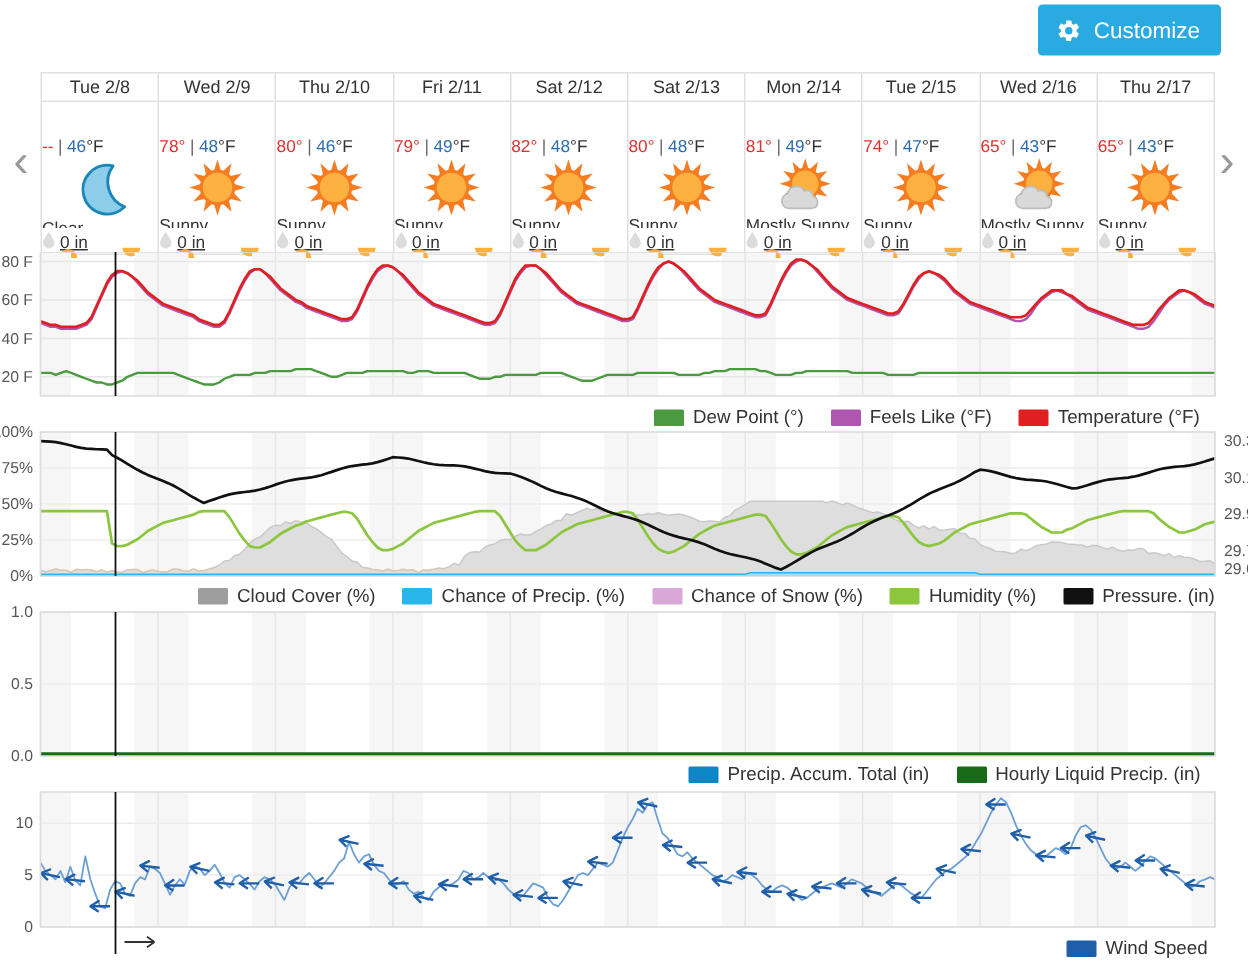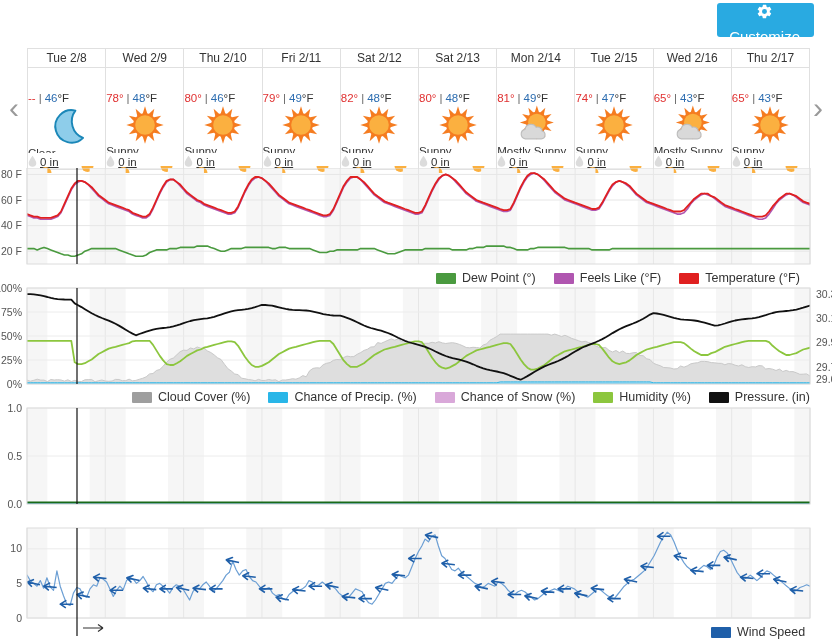--- a/index.html
+++ b/index.html
@@ -8,21 +8,21 @@
     font-family:"Liberation Sans", sans-serif;color:#333;
     -webkit-font-smoothing:antialiased;
   }
   .page{position:relative;width:832px;height:641px;}
 
   
   .customize-btn{
     position:absolute;right:18px;top:3px;
     background:#29aae1;color:#fff;border:0;border-radius:3px;
     height:34px;padding:0 14px 0 12px;display:flex;align-items:center;gap:8px;
-    font-size:15px;cursor:pointer;flex-direction:column;
+    font-size:15px;cursor:pointer;
   }
   .gear{width:17px;height:17px;display:block;}
 
   
   .strip-wrap{position:absolute;left:0;top:48px;width:832px;height:122px;}
   .arrow-left,.arrow-right{
     position:absolute;top:38px;width:22px;height:44px;color:#9a9a9a;
     font-size:30px;line-height:44px;text-align:center;cursor:pointer;user-select:none;
     font-family:"Liberation Sans", sans-serif;font-weight:300;
   }
@@ -838,20 +838,28 @@
       <div class="item">
         <span class="swatch" style="background:#8cc63e"></span>
         <span>Humidity (%)</span>
       </div>
       <div class="item">
         <span class="swatch" style="background:#111111"></span>
         <span>Pressure. (in)</span>
       </div>
     </div>
   <div class="legend" id="legend-precip" style="left:455px;top:507px;">
+      <div class="item">
+        <span class="swatch" style="background:#0c86c4"></span>
+        <span>Precip. Accum. Total (in)</span>
+      </div>
+      <div class="item">
+        <span class="swatch" style="background:#186a18"></span>
+        <span>Hourly Liquid Precip. (in)</span>
+      </div>
     </div>
   <div class="legend" id="legend-wind" style="left:707px;top:623px;">
       <div class="item">
         <span class="swatch" style="background:#1f5fa9"></span>
         <span>Wind Speed</span>
       </div>
     </div>
 
 </div>
 

